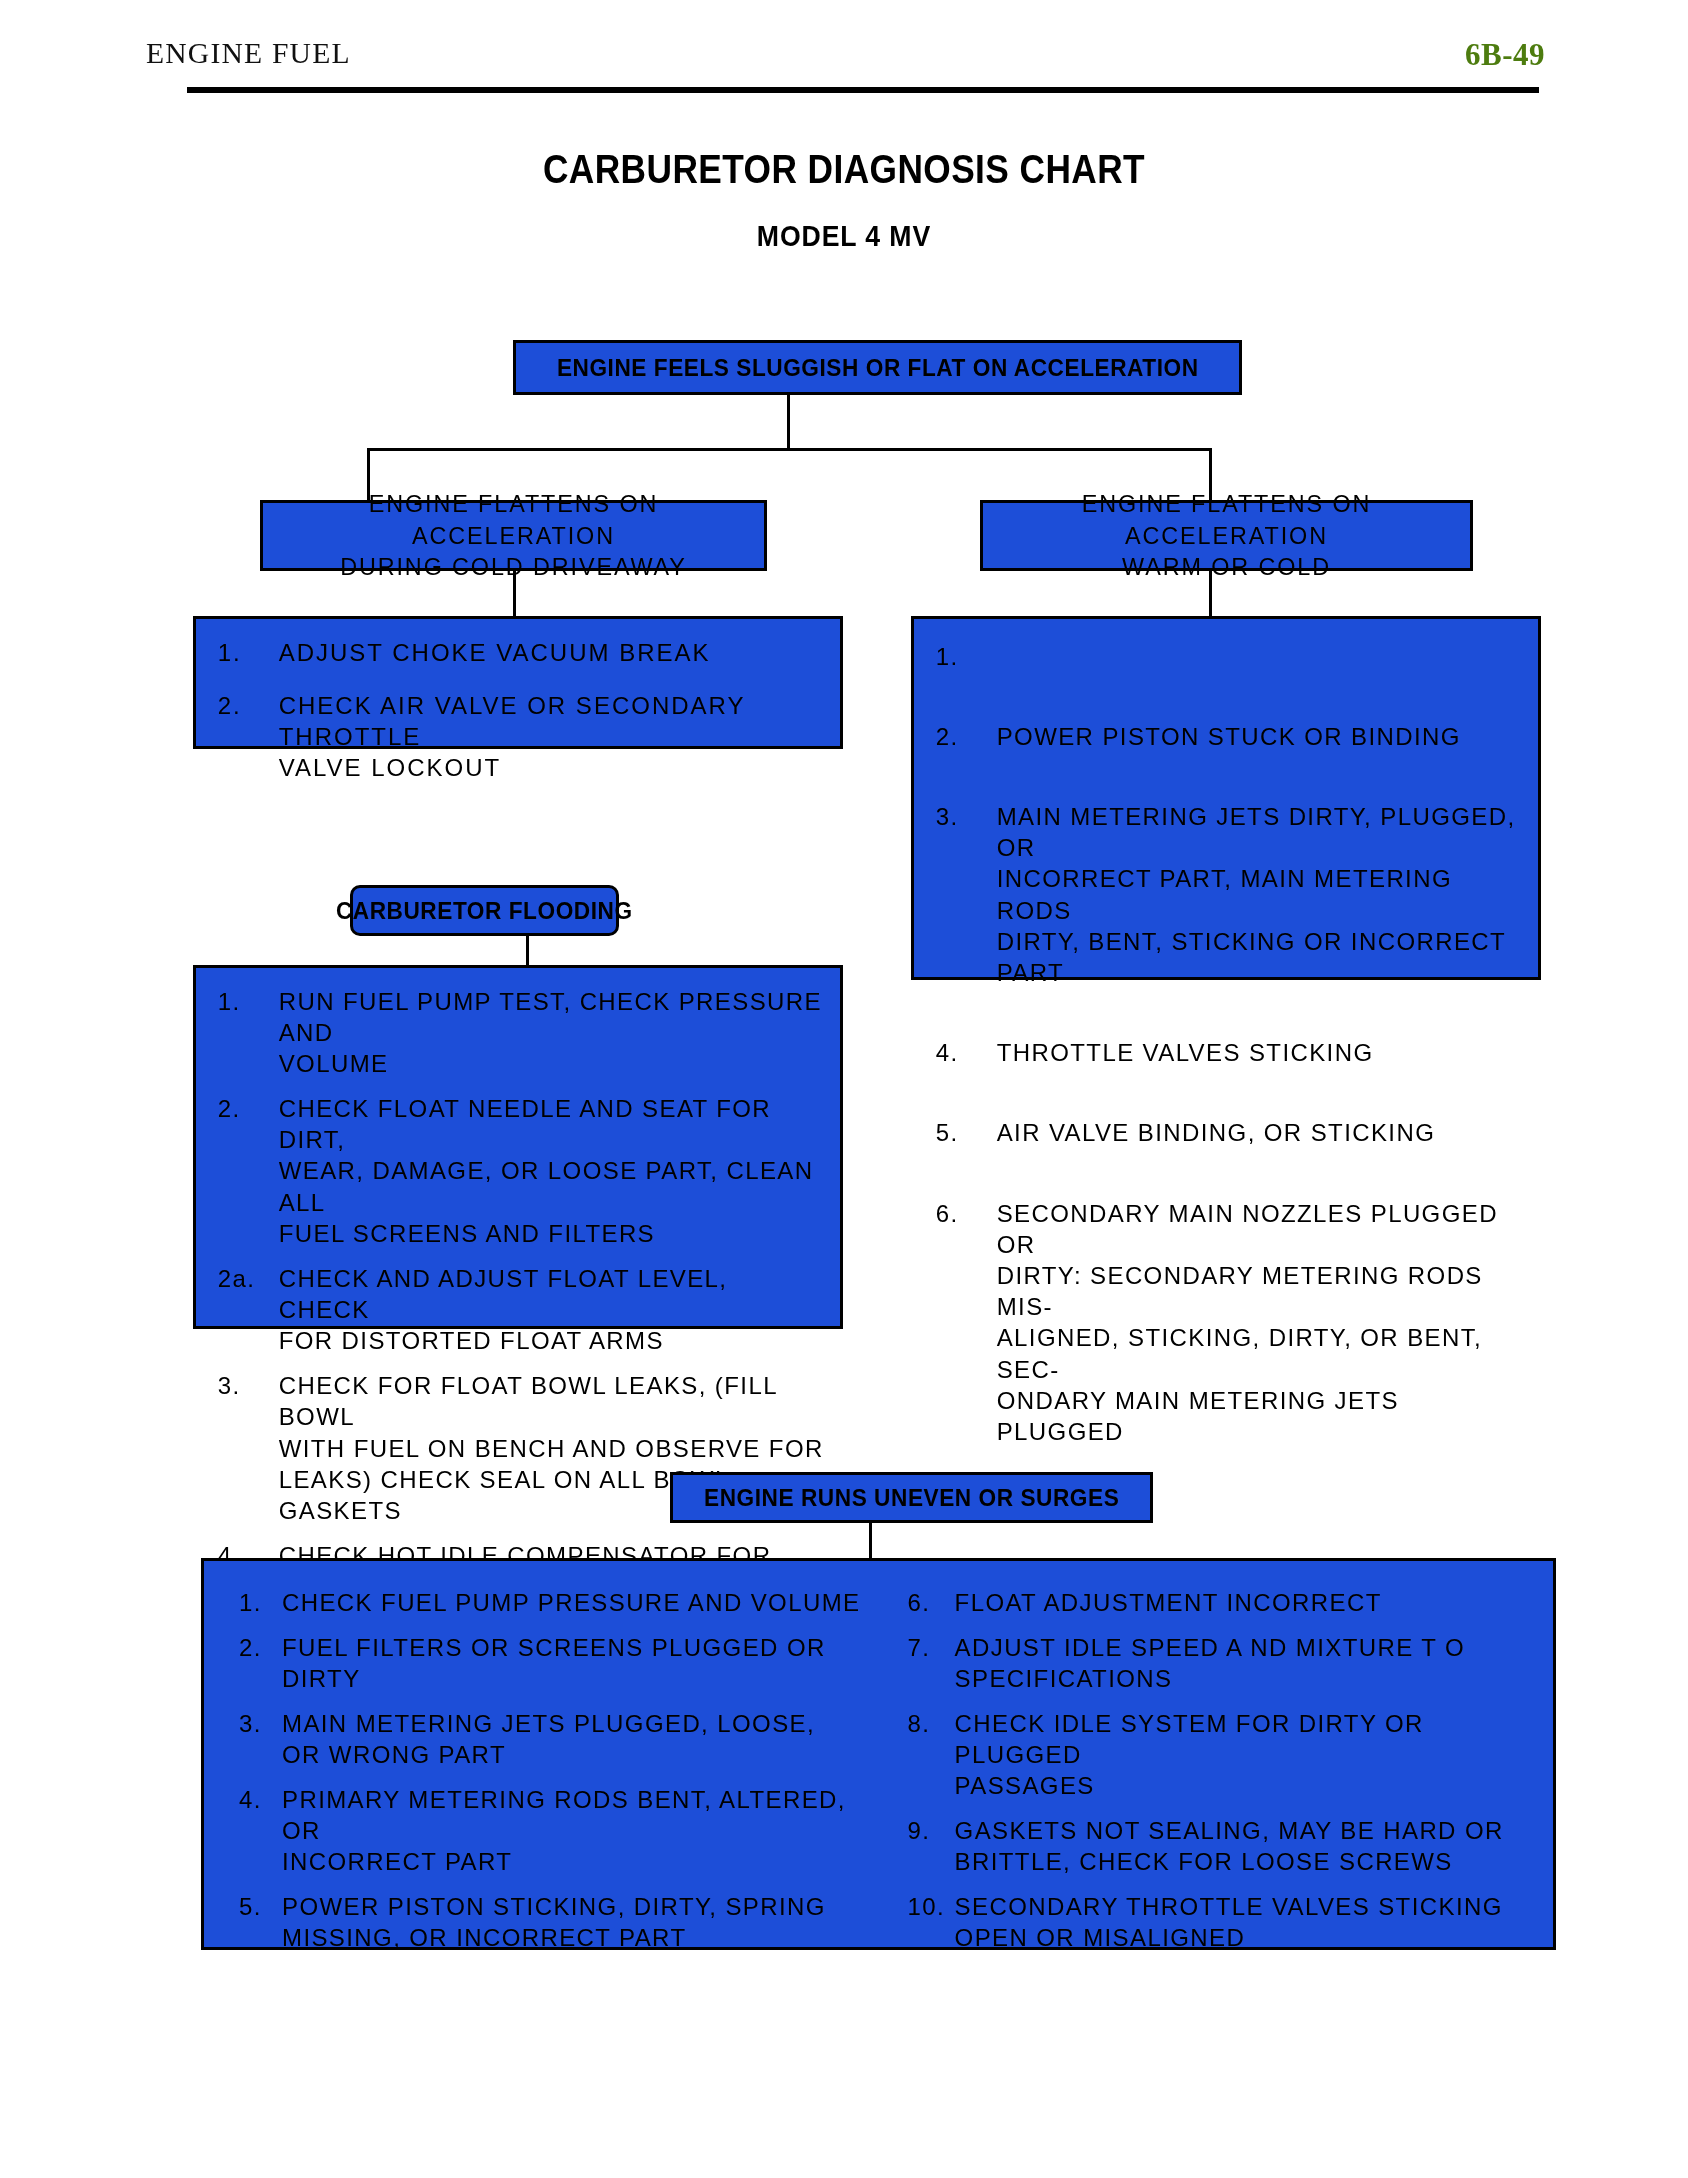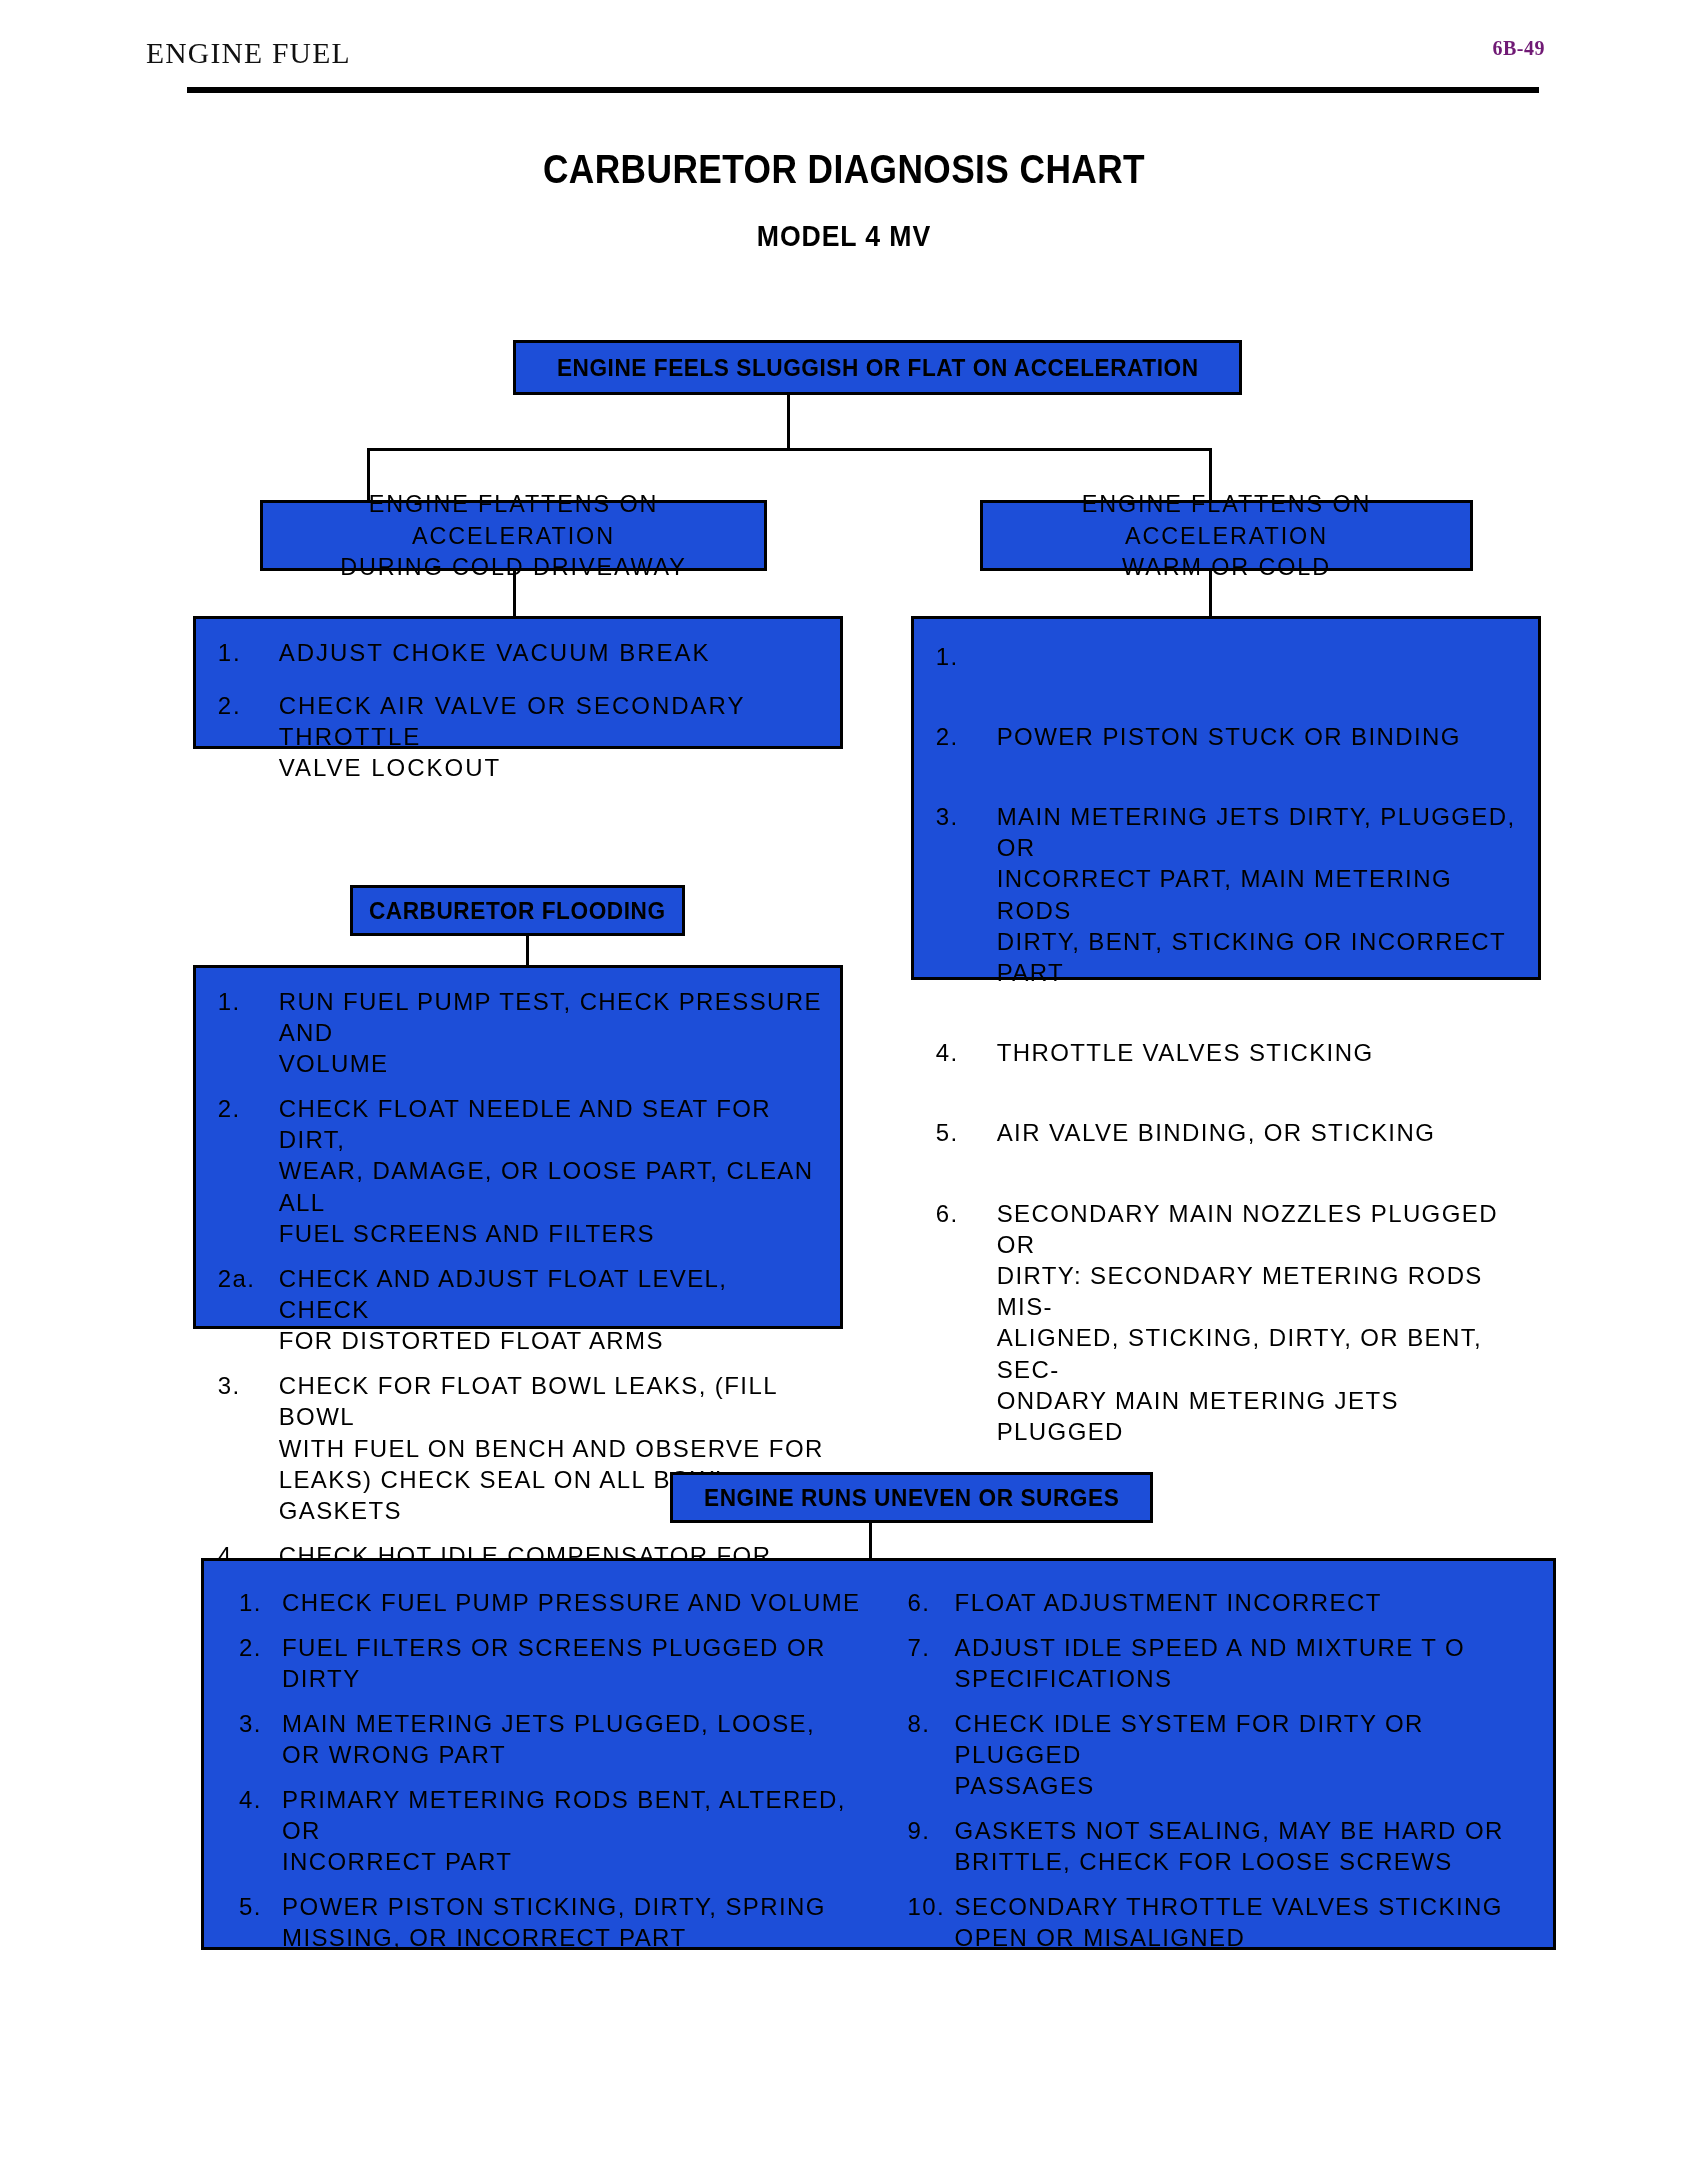--- a/index.html
+++ b/index.html
@@ -37,23 +37,23 @@
     font-size: 29.6px;
     letter-spacing: 1.2px;
     color: #111;
   }
   .head-folio {
     position: absolute;
     right: 0;
     top: 0;
     font-family: "Liberation Serif", serif;
     font-weight: bold;
-    font-size: 20px;
+    font-size: 31px;
     letter-spacing: 0.5px;
-    color: #701a75;
+    color: #4d7c0f;
   }
   .head-rule {
     position: absolute;
     left: 187px;
     top: 87px;
     width: 1352px;
     height: 5.9px;
     background: #000;
   }
 
@@ -236,21 +236,21 @@
     </div>
     <div class="li">
       <span class="num">6.</span>
       <span class="txt">SECONDARY  MAIN  NOZZLES  PLUGGED  OR
 DIRTY:  SECONDARY  METERING  RODS  MIS-
 ALIGNED,  STICKING,  DIRTY,  OR  BENT,  SEC-
 ONDARY  MAIN  METERING  JETS  PLUGGED</span>
     </div>
   </div>
 
-  <div class="box hdr-box" style="left:350px; top:885px; width:335px; height:51px;">
+  <div class="box hdr-box" style="left:350px; top:885px; width:269px; height:51px;border-radius:10px;">
     <div class="hdr-text">CARBURETOR FLOODING</div>
   </div>
   <div class="vline" style="left:526px; top:936px; height:31.5px;"></div>
 
   <div class="box list-box tight num-w62 ls-med" style="left:193px; top:965px; width:650px; height:364px;">
     <div class="li">
       <span class="num">1.</span>
       <span class="txt">RUN FUEL PUMP TEST, CHECK PRESSURE AND
 VOLUME</span>
     </div>

